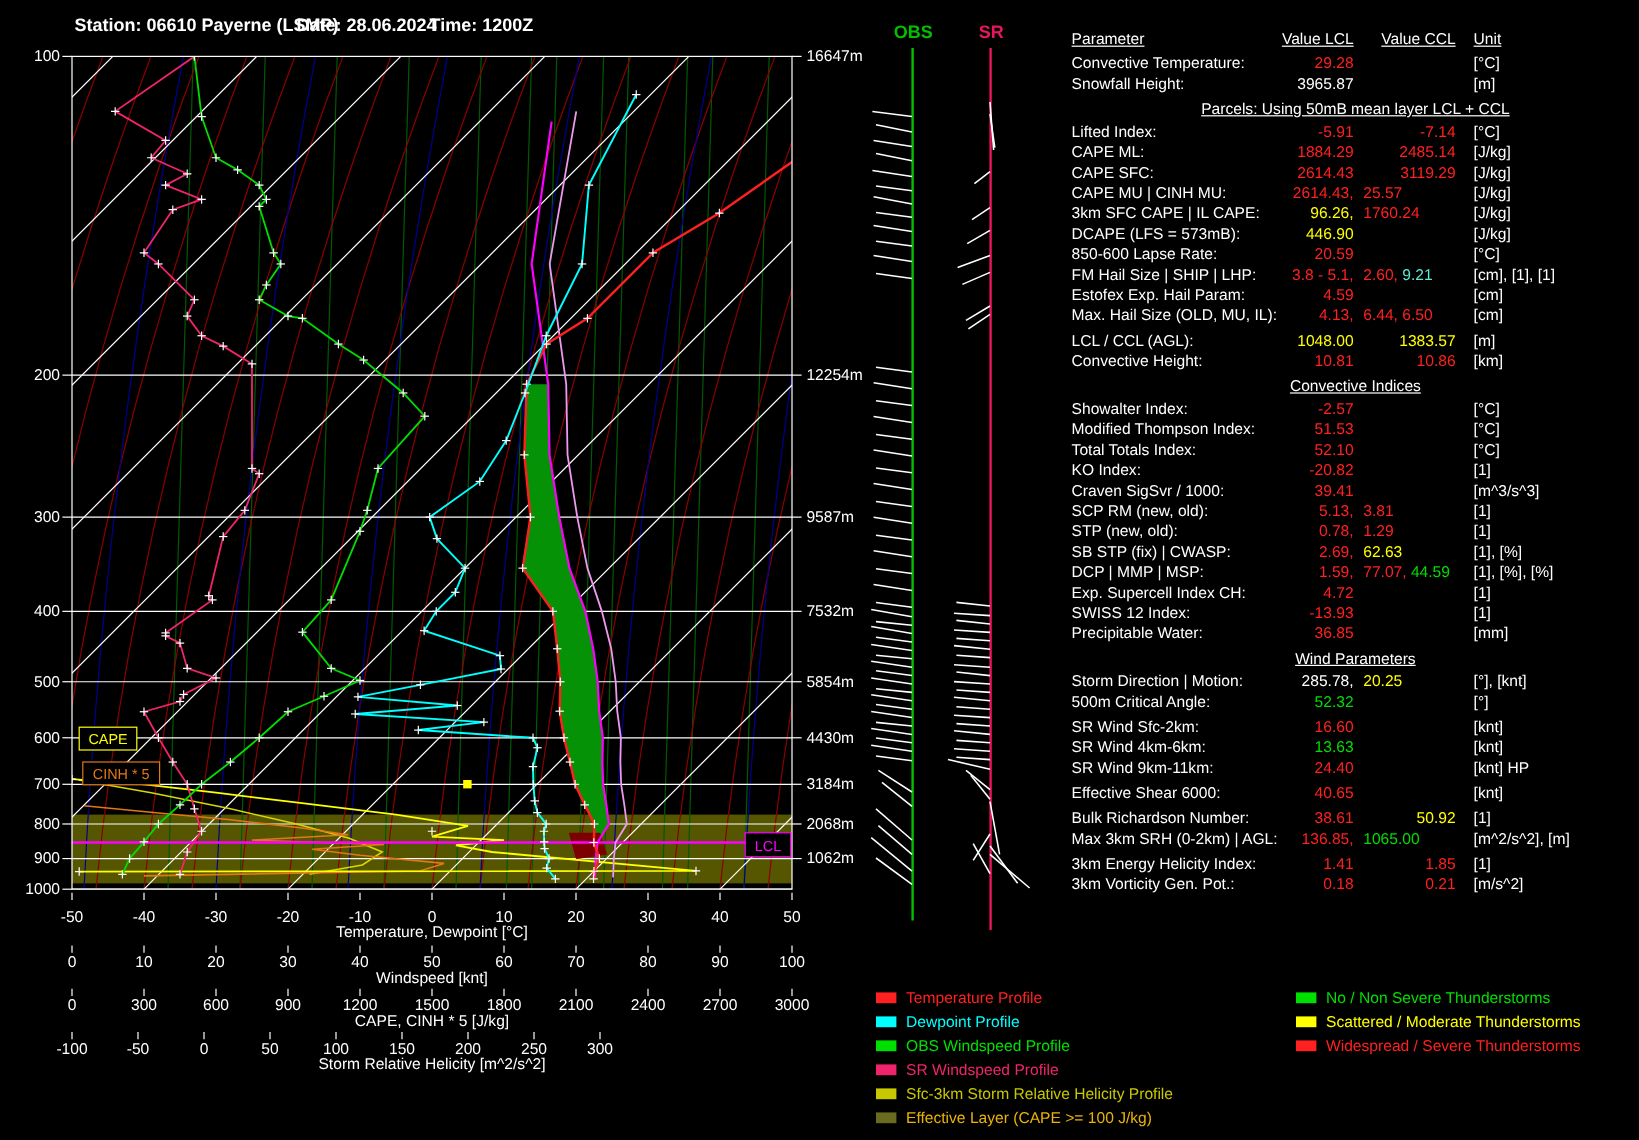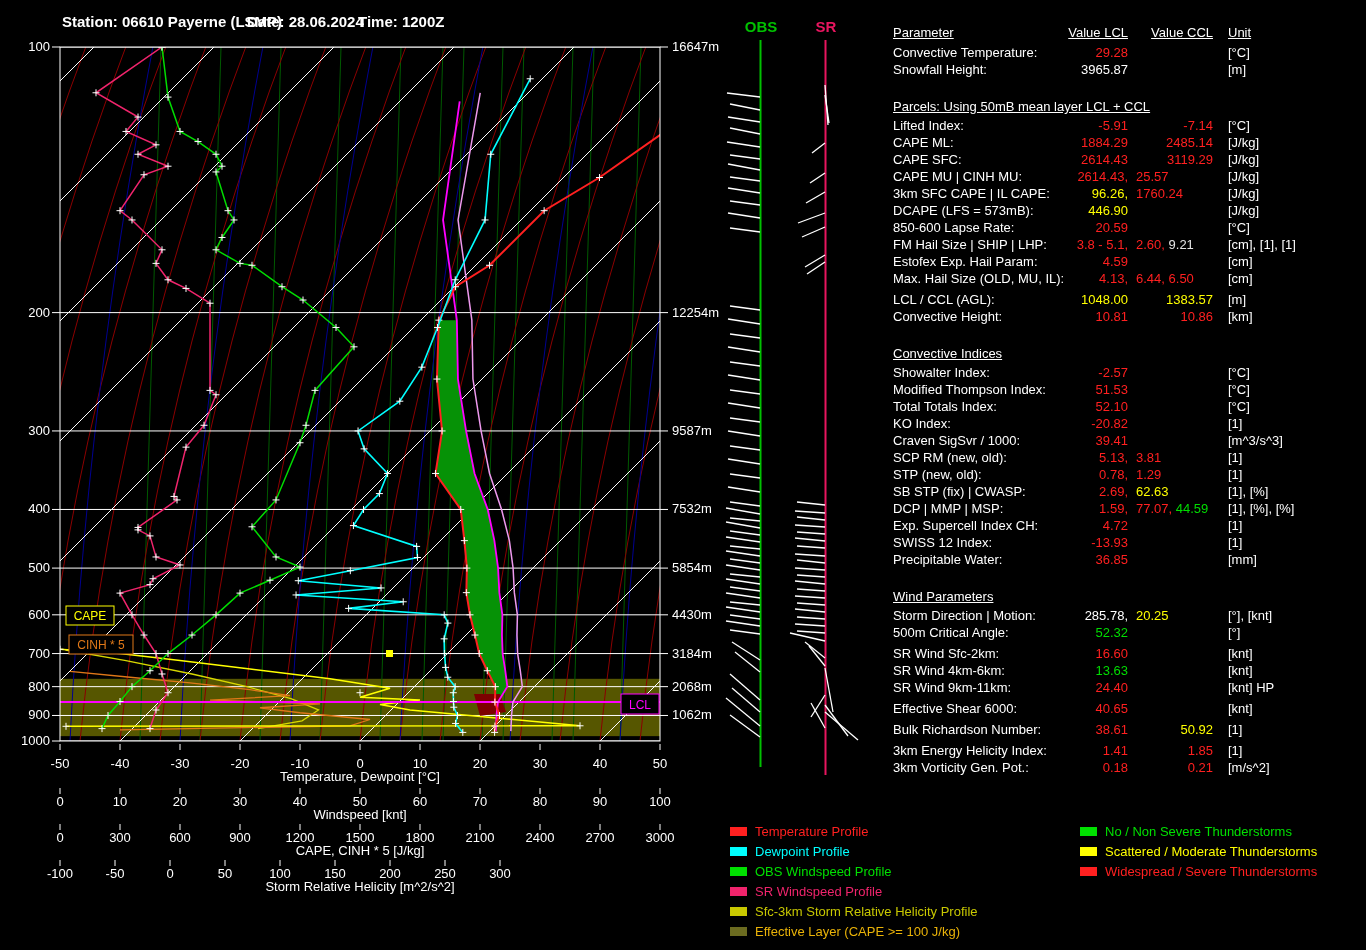--- a/index.html
+++ b/index.html
@@ -6,21 +6,21 @@
   #screen{position:relative;width:1366px;height:950px;background:#000;overflow:hidden;
           font-family:"Liberation Sans",sans-serif;color:#fff;}
   #hdr{position:absolute;left:0;top:13px;font-size:15px;font-weight:bold;white-space:nowrap;}
   #hdr span{position:absolute;white-space:nowrap;}
   #hdr .st{left:62px;} #hdr .dt{left:247px;} #hdr .tm{left:358px;}
   #skewt{position:absolute;left:0;top:0;}
   
   #ptable{position:absolute;left:888px;top:24px;width:478px;font-size:13px;line-height:17px;}
   .hdrrow{position:relative;height:20px;}
   .hdrrow span{text-decoration:underline;}
-  .sechdr{position:relative;height:17px;margin-top:20px;margin-bottom:2px;text-decoration:underline;white-space:nowrap;padding-left:5px;}
+  .sechdr{position:relative;height:17px;margin-top:4px;margin-bottom:2px;text-decoration:underline;white-space:nowrap;padding-left:5px;text-align:center;}
   .prow{position:relative;height:17px;white-space:nowrap;}
   .prow.gap{margin-top:4px;}
   .lbl{position:absolute;left:5px;}
   .lcl{position:absolute;left:120px;width:120px;text-align:right;}
   .mid{position:absolute;left:248px;}
   .ccl{position:absolute;left:205px;width:120px;text-align:right;}
   .unit{position:absolute;left:340px;}
   .hP{position:absolute;left:5px;} .hL{position:absolute;left:120px;width:120px;text-align:right;}
   .hC{position:absolute;left:205px;width:120px;text-align:right;} .hU{position:absolute;left:340px;}
   
@@ -661,21 +661,21 @@
         <span class="unit">[J/kg]</span>
       </div>
       <div class="prow">
         <span class="lbl">850-600 Lapse Rate:</span>
         <span class="lcl"><span style="color: rgb(255, 32, 32);">20.59</span></span>
         <span class="unit">[°C]</span>
       </div>
       <div class="prow">
         <span class="lbl">FM Hail Size | SHIP | LHP:</span>
         <span class="lcl"><span style="color: rgb(255, 32, 32);">3.8 - 5.1,</span></span>
-        <span class="mid"><span style="color: rgb(255, 32, 32);">2.60,</span><span style="color: #e5e5e5; text-align: right;">  9.21</span></span>
+        <span class="mid"><span style="color: rgb(255, 32, 32);">2.60,</span><span style="color: #5eead4; text-align: right;">  9.21</span></span>
         <span class="unit">[cm], [1], [1]</span>
       </div>
       <div class="prow">
         <span class="lbl">Estofex Exp. Hail Param:</span>
         <span class="lcl"><span style="color: rgb(255, 32, 32);">4.59</span></span>
         <span class="unit">[cm]</span>
       </div>
       <div class="prow">
         <span class="lbl">Max. Hail Size (OLD, MU, IL):</span>
         <span class="lcl"><span style="color: rgb(255, 32, 32);">4.13,</span></span>
@@ -789,20 +789,26 @@
       <div class="prow gap">
         <span class="lbl">Effective Shear 6000:</span>
         <span class="lcl"><span style="color: rgb(255, 32, 32);">40.65</span></span>
         <span class="unit">[knt]</span>
       </div>
       <div class="prow gap">
         <span class="lbl">Bulk Richardson Number:</span>
         <span class="lcl"><span style="color: rgb(255, 32, 32);">38.61</span></span>
         <span class="ccl"><span style="color: rgb(255, 255, 0);">50.92</span></span>
         <span class="unit">[1]</span>
+      </div>
+      <div class="prow">
+        <span class="lbl">Max 3km SRH (0-2km) | AGL:</span>
+        <span class="lcl"><span style="color: rgb(255, 32, 32);">136.85,</span></span>
+        <span class="mid"><span style="color: rgb(0, 221, 0);">1065.00</span></span>
+        <span class="unit">[m^2/s^2], [m]</span>
       </div>
       <div class="prow gap">
         <span class="lbl">3km Energy Helicity Index:</span>
         <span class="lcl"><span style="color: rgb(255, 32, 32);">1.41</span></span>
         <span class="ccl"><span style="color: rgb(255, 32, 32);">1.85</span></span>
         <span class="unit">[1]</span>
       </div>
       <div class="prow">
         <span class="lbl">3km Vorticity Gen. Pot.:</span>
         <span class="lcl"><span style="color: rgb(255, 32, 32);">0.18</span></span>

